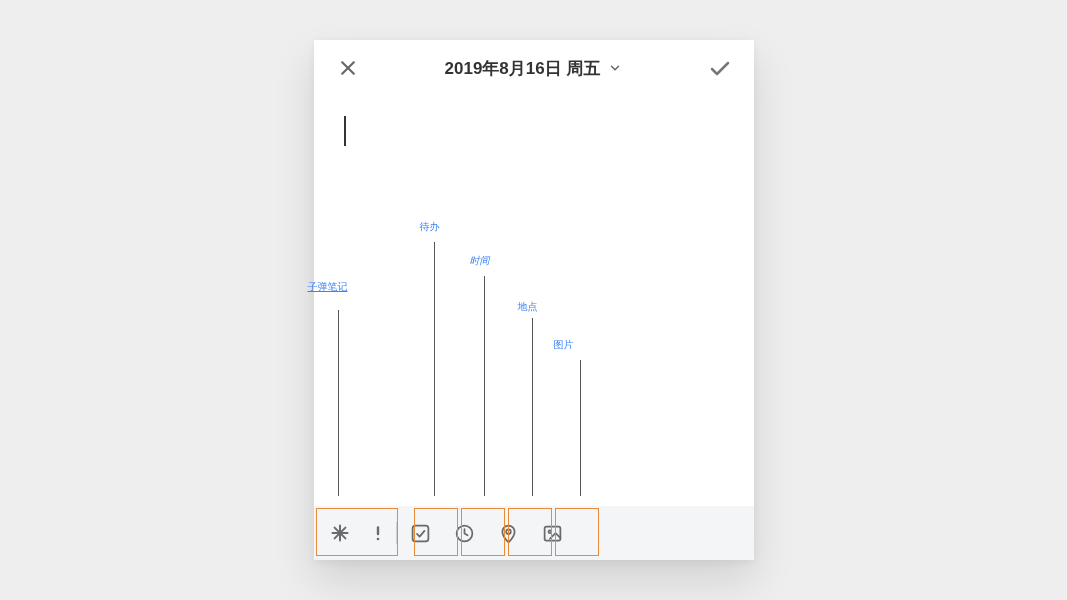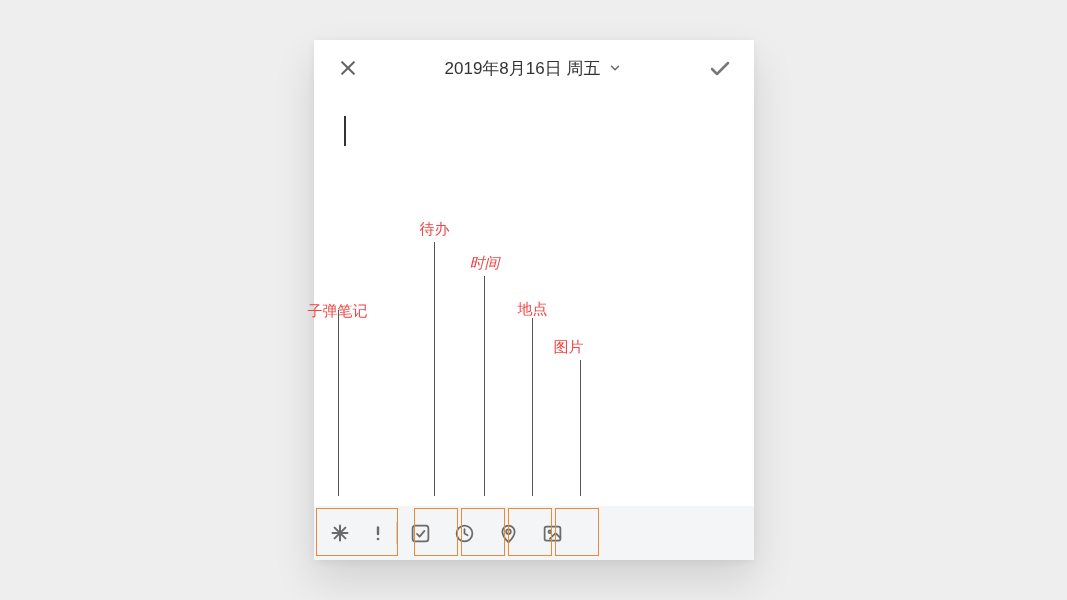--- a/index.html
+++ b/index.html
@@ -26,21 +26,21 @@
     align-items: center;
     justify-content: space-between;
     padding: 0 16px;
   }
   .header .title-wrap {
     display: flex;
     align-items: center;
     gap: 8px;
     color: #333;
     font-size: 17px;
-    font-weight: 400;
+    font-weight: 700;
   }
   .iconbtn {
     width: 36px;
     height: 36px;
     display: flex;
     align-items: center;
     justify-content: center;
     color: #666;
     cursor: pointer;
   }
@@ -51,22 +51,22 @@
   }
   .cursor {
     width: 2px;
     height: 30px;
     background: #333;
     margin-left: 6px;
     margin-top: 6px;
   }
   .callout {
     position: absolute;
-    color: #ef4444;
-    font-size: 15px;
+    color: #3b82f6;
+    font-size: 10px;
     white-space: nowrap;
   }
   .leader {
     position: absolute;
     width: 1px;
     background: #555;
   }
   .toolbar {
     height: 54px;
     background: #f4f5f6;
@@ -117,21 +117,21 @@
     <div class="iconbtn">
       <svg width="24" height="24" viewBox="0 0 24 24" fill="none" stroke="#777" stroke-width="2.5" stroke-linecap="round" stroke-linejoin="round">
           <polyline points="4 13 9 18 20 7"></polyline>
         </svg>
     </div>
   </div>
 
   <div class="content">
     <div class="cursor"></div>
 
-    <div class="callout" style="left:-6px; top:206px;">子弹笔记</div>
+    <div class="callout" style="left:-6px; top:184px;text-decoration:underline;">子弹笔记</div>
     <div class="callout" style="left:106px; top:124px;">待办</div>
     <div class="callout" style="left:156px; top:158px;font-style:italic;">时间</div>
     <div class="callout" style="left:204px; top:204px;">地点</div>
     <div class="callout" style="left:240px; top:242px;">图片</div>
 
     <div class="leader" style="left:24px;  top:214px; height:186px;"></div>
     <div class="leader" style="left:120px; top:146px; height:254px;"></div>
     <div class="leader" style="left:170px; top:180px; height:220px;"></div>
     <div class="leader" style="left:218px; top:222px; height:178px;"></div>
     <div class="leader" style="left:266px; top:264px; height:136px;"></div>

